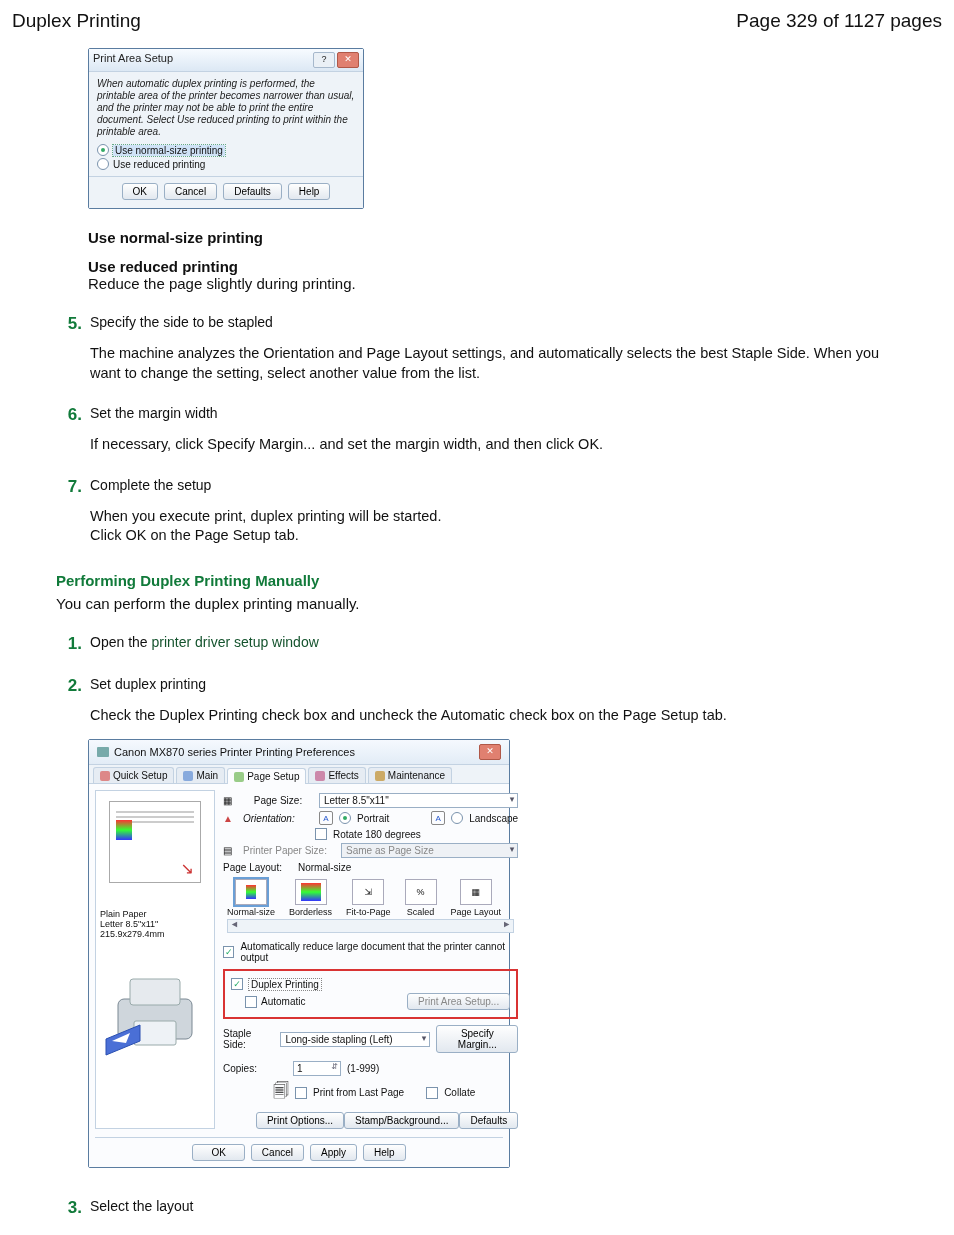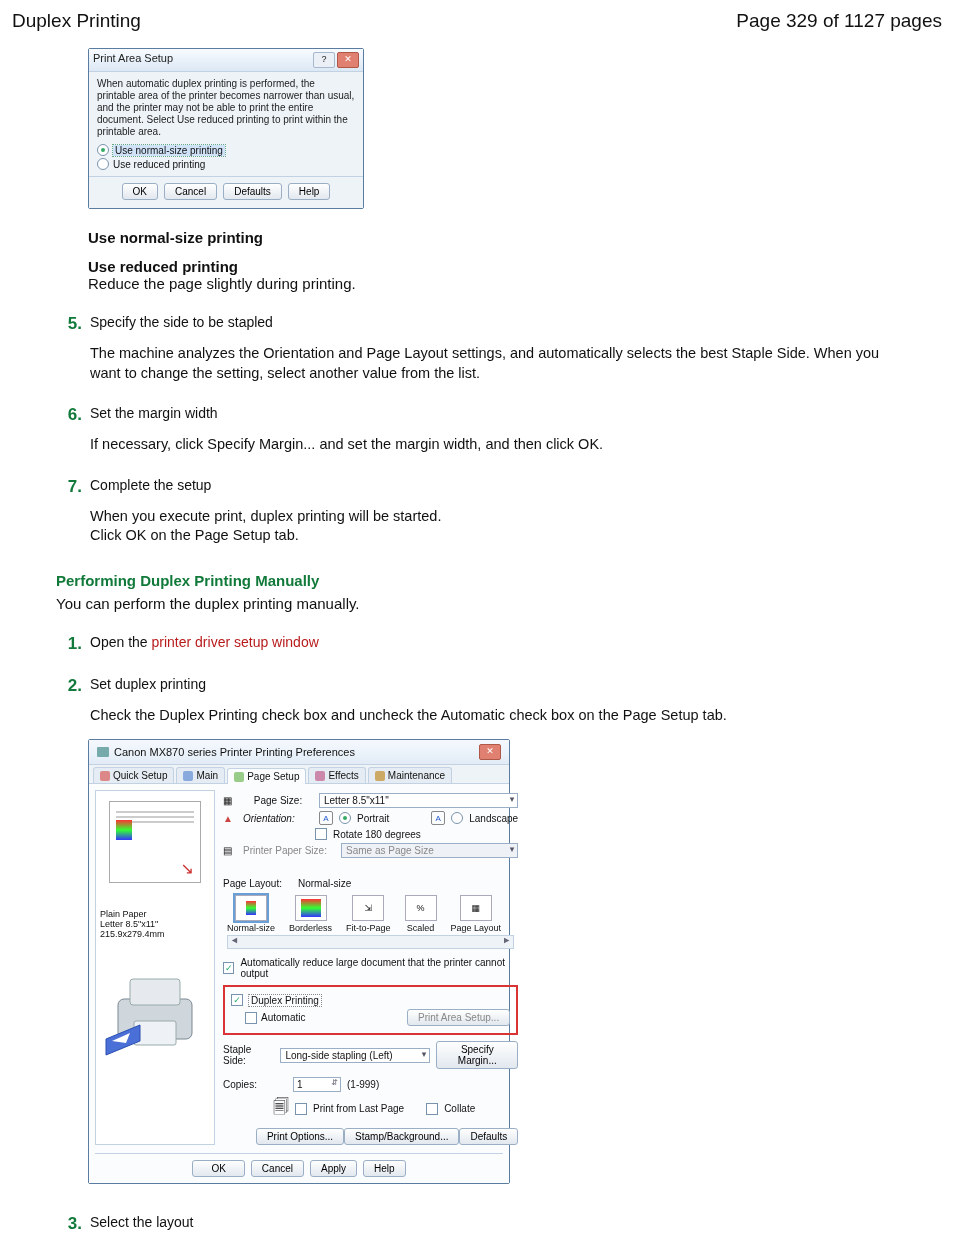--- a/index.html
+++ b/index.html
@@ -12,21 +12,21 @@
   }
   .header-row {
     display: flex;
     justify-content: space-between;
     font-size: 19px;
     margin-bottom: 16px;
   }
   .indent-block { margin-left: 76px; }
   .bold { font-weight: bold; }
   .green { color: #117a3a; font-weight: bold; }
-  .link { color: #b91c1c; }
+  .link { color: #14532d; }
   .step { display: flex; margin-top: 22px; }
   .step-num {
     color: #117a3a;
     font-weight: bold;
     font-size: 17px;
     width: 24px;
     text-align: right;
     margin-right: 8px;
     flex-shrink: 0;
   }
@@ -59,21 +59,21 @@
     border: 1px solid #a6b8cc;
     border-radius: 2px;
     margin-left: 2px;
     font-size: 9px;
     line-height: 12px;
     text-align: center;
     background: #eaf0f6;
   }
   .winbtn.close { background: #e08070; color: #fff; border-color: #b05848; }
   .dlg1-body { padding: 6px 8px 8px 8px; background: #eef3f8; }
-  .dlg1-desc { font-size: 10px; color: #222; line-height: 1.2; margin-bottom: 6px; }
+  .dlg1-desc { font-size: 10px; color: #222; line-height: 1.2; margin-bottom: 6px; font-style: italic; }
   .radio-row { display: flex; align-items: center; gap: 4px; margin: 2px 0; }
   .radio-row.sel .lbl { background: #cfe2f7; outline: 1px dotted #6a8; padding: 0 2px; }
   .radio-dot {
     width: 10px; height: 10px; border: 1px solid #7a93ad; border-radius: 50%;
     display: inline-flex; align-items: center; justify-content: center; background: #fff;
   }
   .radio-dot .inner { width: 4px; height: 4px; border-radius: 50%; background: #3a6; }
   .dlg1-divider { border-top: 1px solid #c3d2e2; margin: 6px -8px 6px -8px; }
   .btnrow { display: flex; gap: 6px; justify-content: center; }
   .stdbtn {
@@ -321,21 +321,21 @@
         </div>
         <div class="row" style="padding-left:92px;">
           <span class="checkbox"></span>
           <span>Rotate 180 degrees</span>
         </div>
         <div class="row">
           <span style="width:14px">▤</span>
           <span class="rowlabel" style="padding-left:0; width:92px; color:#888;">Printer Paper Size:</span>
           <span class="combo disabled" style="flex:1">Same as Page Size</span>
         </div>
-        <div class="row" style="margin-top:20px;text-align:right;">
+        <div class="row" style="margin-top:4px;text-align:right;">
           <span>Page Layout:</span>
           <span style="width:4px"></span>
           <span>Normal-size</span>
         </div>
         <div class="layout-row">
           <div class="layout-opt"><div class="layout-thumb sel">
                 <span style="width:10px;height:14px;background:linear-gradient(#f33,#3f3,#33f)"></span>
               </div><span>Normal-size</span></div>
           <div class="layout-opt"><div class="layout-thumb">
                 <span style="width:20px;height:18px;background:linear-gradient(#f33,#3f3,#33f)"></span>

